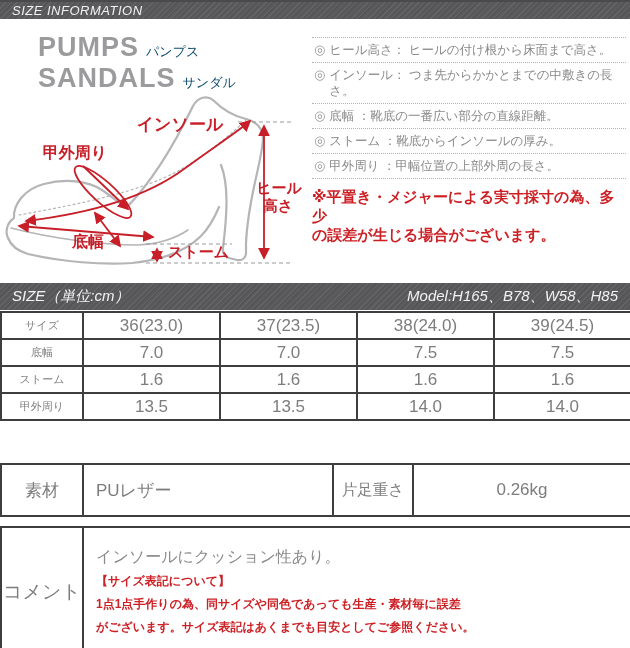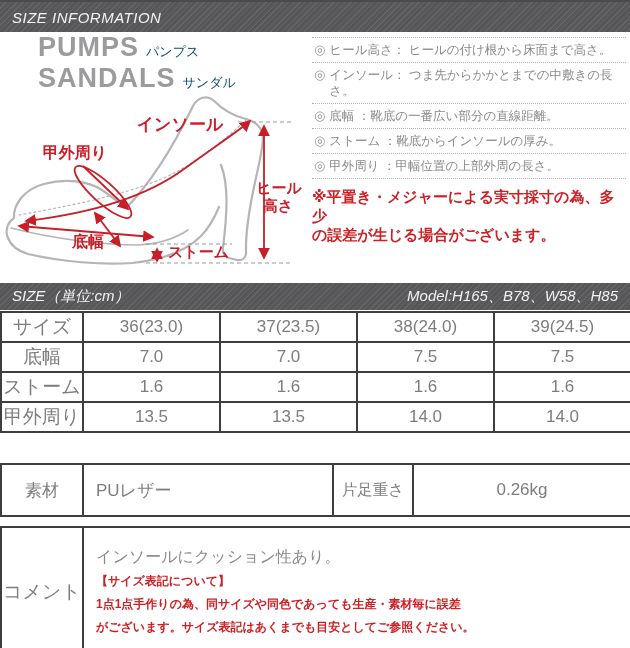--- a/index.html
+++ b/index.html
@@ -3,41 +3,41 @@
 <meta charset="utf-8">
 <style>
   html,body{margin:0;padding:0;background:#fff;}
   #stage{position:relative;width:630px;height:648px;background:#ffffff;overflow:hidden;
          font-family:"Liberation Sans","DejaVu Sans",sans-serif;}
   
   .bar{position:absolute;left:0;width:630px;background:#59595b;
        background-image:repeating-linear-gradient(135deg,rgba(255,255,255,.07) 0 1px,rgba(0,0,0,.06) 1px 2px,transparent 2px 4px);
        color:#f2f2f2;display:flex;align-items:center;justify-content:space-between;
        box-sizing:border-box;padding:0 12px;font-style:italic;}
-  #topbar{top:0;height:32px;font-size:15px;letter-spacing:.5px;border-top:2px solid #4a4a4c;}
+  #topbar{top:0;height:19px;font-size:13px;letter-spacing:.5px;border-top:2px solid #4a4a4c;}
   #sizebar{top:283px;height:27px;font-size:15px;}
   
   #brand{position:absolute;left:10px;top:34px;color:#9b9b9d;line-height:27px;}
   .brand-line{white-space:nowrap;}
   .brand-en{font-size:27px;font-weight:bold;letter-spacing:1px;color:#9b9b9d;margin-left:28px;}
   .brand-jp{font-size:13px;color:#0c4a6e;margin-left:7px;}
   
   #defs{position:absolute;left:312px;top:37px;width:314px;}
   #def-list{border-top:1px dotted #b3b3b3;}
   .def-item{display:flex;align-items:flex-start;border-bottom:1px dotted #b3b3b3;
             padding:4px 0 4px 2px;color:#8a8a8a;font-size:12.5px;line-height:16px;}
   .def-bullet{color:#9a9a9a;font-size:13px;margin-right:4px;flex:0 0 auto;}
   #def-note{margin-top:8px;color:#cc2025;font-weight:bold;font-size:15px;line-height:19px;}
   
   table{border-collapse:collapse;table-layout:fixed;position:absolute;left:0;width:630px;}
   td{border:2px solid #3e3e3e;color:#7d7d7d;text-align:center;box-sizing:border-box;
      overflow:hidden;white-space:nowrap;}
   #size-table{top:311px;}
   #size-table td{height:27px;font-size:17px;}
-  #size-table td.rowlabel{font-size:19px;}
+  #size-table td.rowlabel{font-size:11px;}
   #mat-table{top:463px;}
   #mat-table td{height:52px;font-size:17px;}
   td.leftcell{text-align:left;padding-left:12px;}
   #comment-table{top:526px;}
   #comment-table td{height:112px;font-size:16px;}
   #comment-table td.content{text-align:left;padding:16px 12px;white-space:normal;vertical-align:top;}
   .cmt-gray{color:#8a8a8a;font-size:16px;line-height:26px;}
   .cmt-red{color:#cc2025;font-weight:bold;font-size:12px;line-height:23px;}
   svg text{font-family:"Liberation Sans","DejaVu Sans",sans-serif;font-weight:bold;fill:#c81e28;}
 </style>

